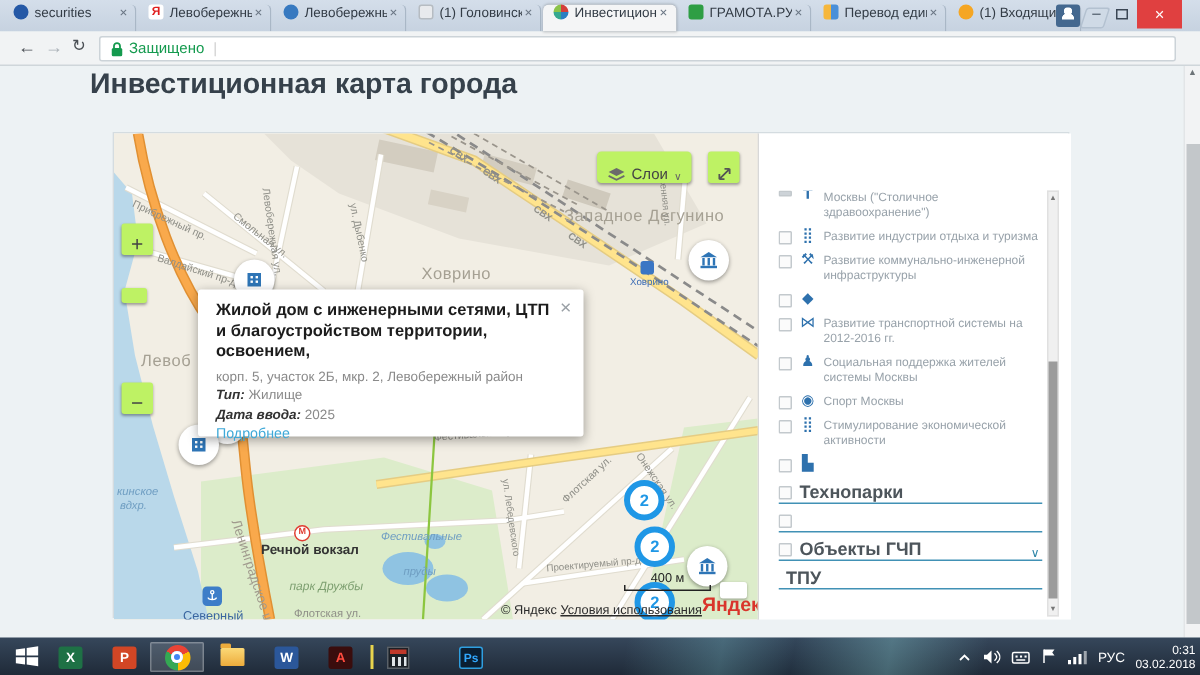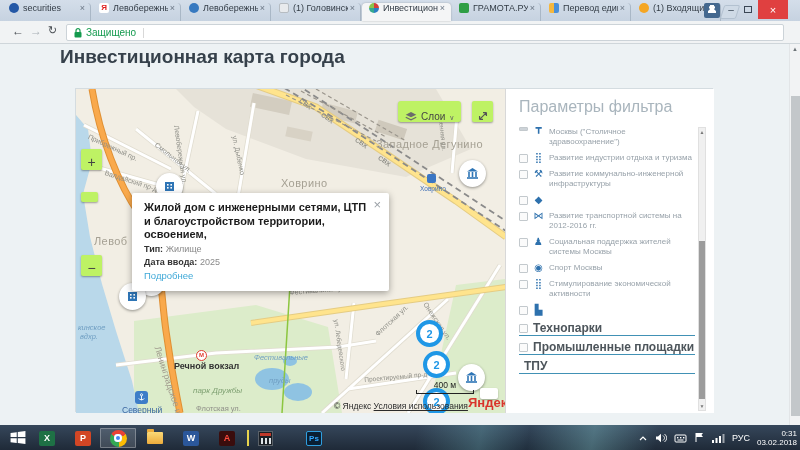--- a/index.html
+++ b/index.html
@@ -91,21 +91,21 @@
   .copyright { position:absolute; left:258px; top:312px; font-size:8.5px; color:#2b2b2b; z-index:4; white-space:nowrap; }
   .copyright .terms { text-decoration:underline; }
   .ylogo { position:absolute; left:392px; top:306px; font-size:13px; font-weight:bold; color:#d9342b; z-index:4; }
 
   
   .popup { position:absolute; left:56px; top:104px; width:257px; height:98px; background:#fff; border-radius:2px;
            box-shadow:0 2px 7px rgba(0,0,0,.35); padding:8px 12px; z-index:5; }
   .popup-title { font-size:11px; line-height:13.5px; font-weight:bold; color:#1c1c1c; width:232px; }
   .popup-sub { font-size:9px; color:#8a8a8a; margin-top:4px; }
   .popup-row { font-size:9px; color:#8a8a8a; margin-top:2.5px; }
-  .popup-row b { color:#333; }
+  .popup-row b { color:#333;font-style:italic; }
   .popup-more { font-size:9.5px; color:#3fa9d8; margin-top:3px; }
   .popup-close { position:absolute; right:8px; top:4px; font-size:13px; color:#9aa0a6; }
 
   
   .filter { position:absolute; left:430px; top:0; width:208px; height:324px; background:#fff; }
   .filter-title { position:absolute; left:13px; top:9px; font-size:16px; color:#a9b5bd; }
   .filter-list { position:absolute; left:13px; top:38px; width:176px; height:284px; overflow:hidden; }
   .f-item { display:flex; margin-bottom:6px; }
   .cb { width:9px; height:9px; border:1px solid #c3c9cd; background:#fbfbfb; border-radius:1px; flex:0 0 9px; margin-top:1px; }
   .cb-half { width:9px; height:4px; background:#cdd3d8; flex:0 0 9px; margin-top:0; }
@@ -376,20 +376,21 @@
             </g>
           <rect x="1" y="10.2" width="11" height="1.6" fill="#2e75b6"></rect>
         </svg>
       </div>
       <div class="cluster" style="left:340px;top:231px">2</div>
       <div class="cluster" style="left:347px;top:262px">2</div>
       <div class="cluster" style="left:347px;top:299px">2</div>
 
       <div class="popup">
         <div class="popup-title">Жилой дом с инженерными сетями, ЦТП и благоустройством территории, освоением,</div>
+        <div class="popup-sub">корп. 5, участок 2Б, мкр. 2, Левобережный район</div>
         <div class="popup-row"><b>Тип:</b><span> Жилище</span></div>
         <div class="popup-row"><b>Дата ввода:</b><span> 2025</span></div>
         <div class="popup-more">Подробнее</div>
         <div class="popup-close">×</div>
       </div>
 
       <div class="mapbtn zoom-in">+</div>
       <div class="mapbtn ruler-mini"></div>
       <div class="mapbtn zoom-out">−</div>
       <div class="mapbtn layers-btn">
@@ -412,21 +413,20 @@
       </div>
       <div class="ruler-box"></div>
       <div class="copyright">
         <span>© Яндекс</span>
         <span class="terms">Условия использования</span>
       </div>
       <div class="ylogo">Яндекс</div>
     </div>
 
     <div class="filter">
-      <div class="filter-title">Параметры фильтра</div>
       <div class="filter-list">
 
         <div class="f-item">
           <span class="cb cb-half"></span>
           <span class="f-ic clip">
               <span>╋</span>
             </span>
           <span class="f-lb">Москвы ("Столичное здравоохранение")</span>
         </div>
         <div class="f-item">
@@ -467,21 +467,25 @@
           <span class="cb"></span>
           <span class="f-ic">▙</span>
         </div>
 
         <div class="f-section">
           <span class="cb"></span>
           <span class="s-lb">Технопарки</span>
         </div>
         <div class="f-section">
           <span class="cb"></span>
-          <span class="s-lb">Промышленные площадки</span>
+        </div>
+        <div class="f-section">
+          <span class="cb"></span>
+          <span class="s-lb">Объекты ГЧП</span>
+          <span class="s-chev">∨</span>
         </div>
         <div class="f-section">
 
           <span class="s-lb">ТПУ</span>
         </div>
       </div>
 
       <div class="f-scroll">
         <span class="arr up">▲</span>
         <div class="f-thumb"></div>

